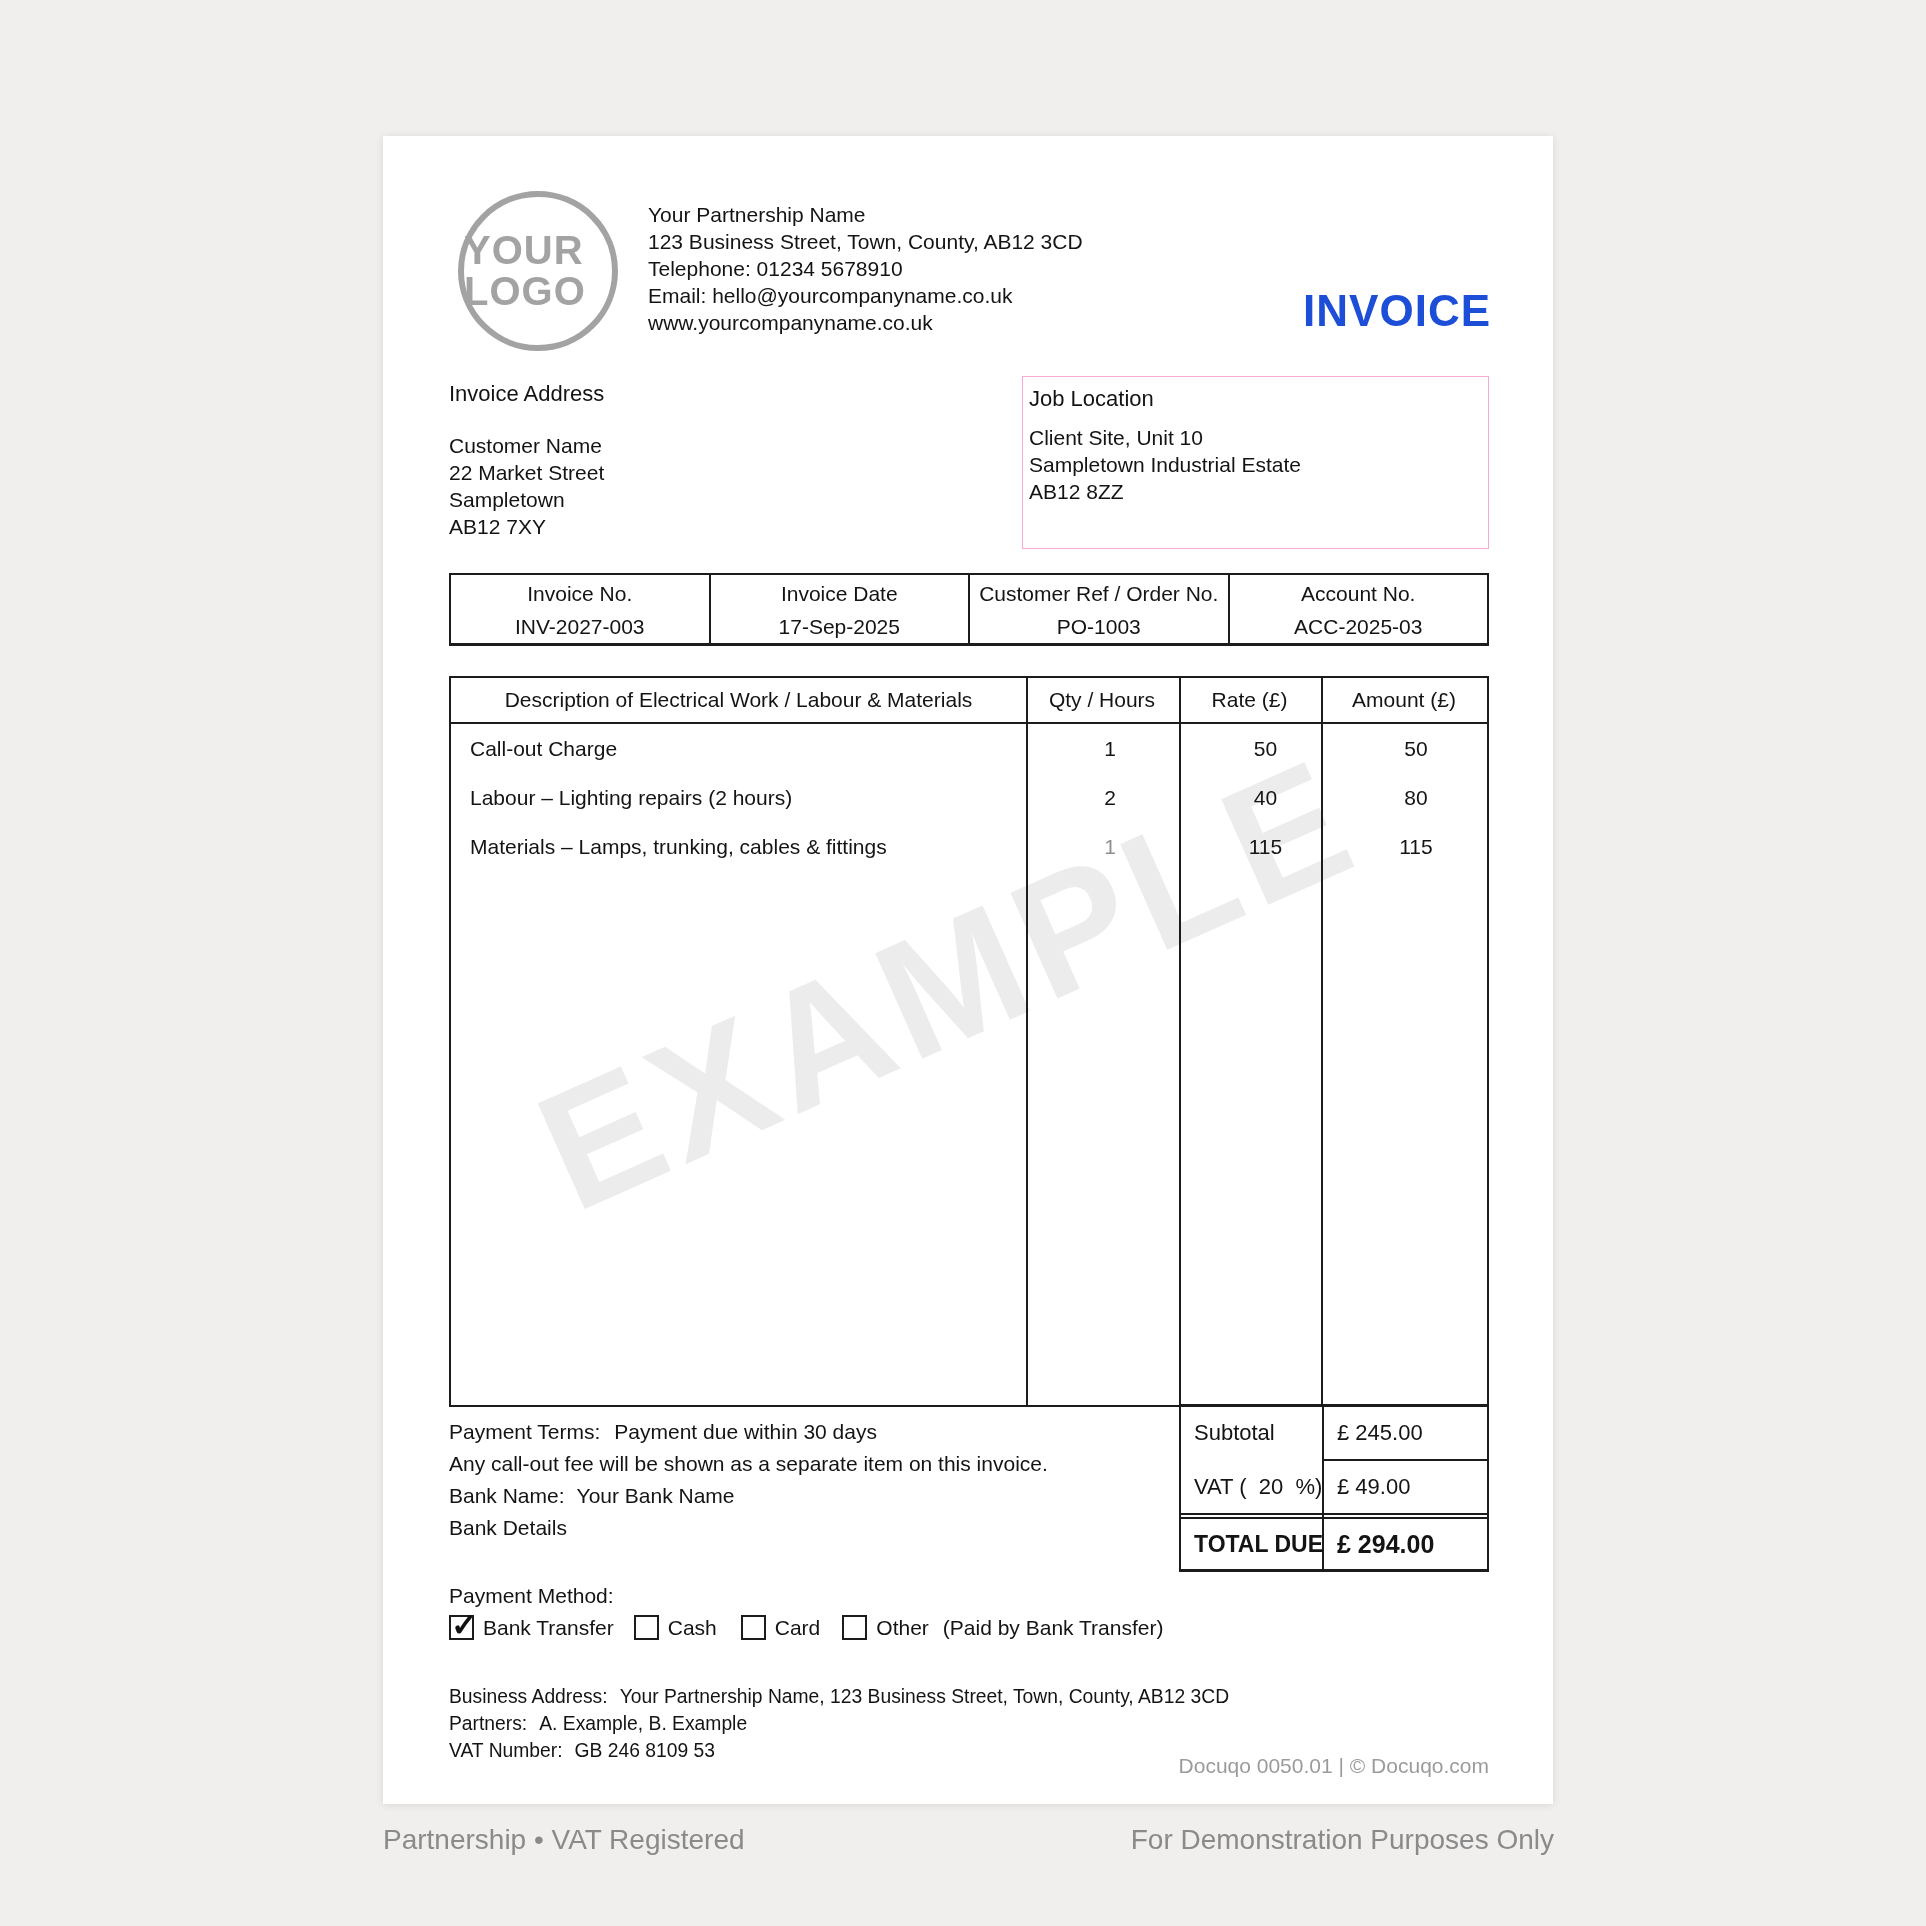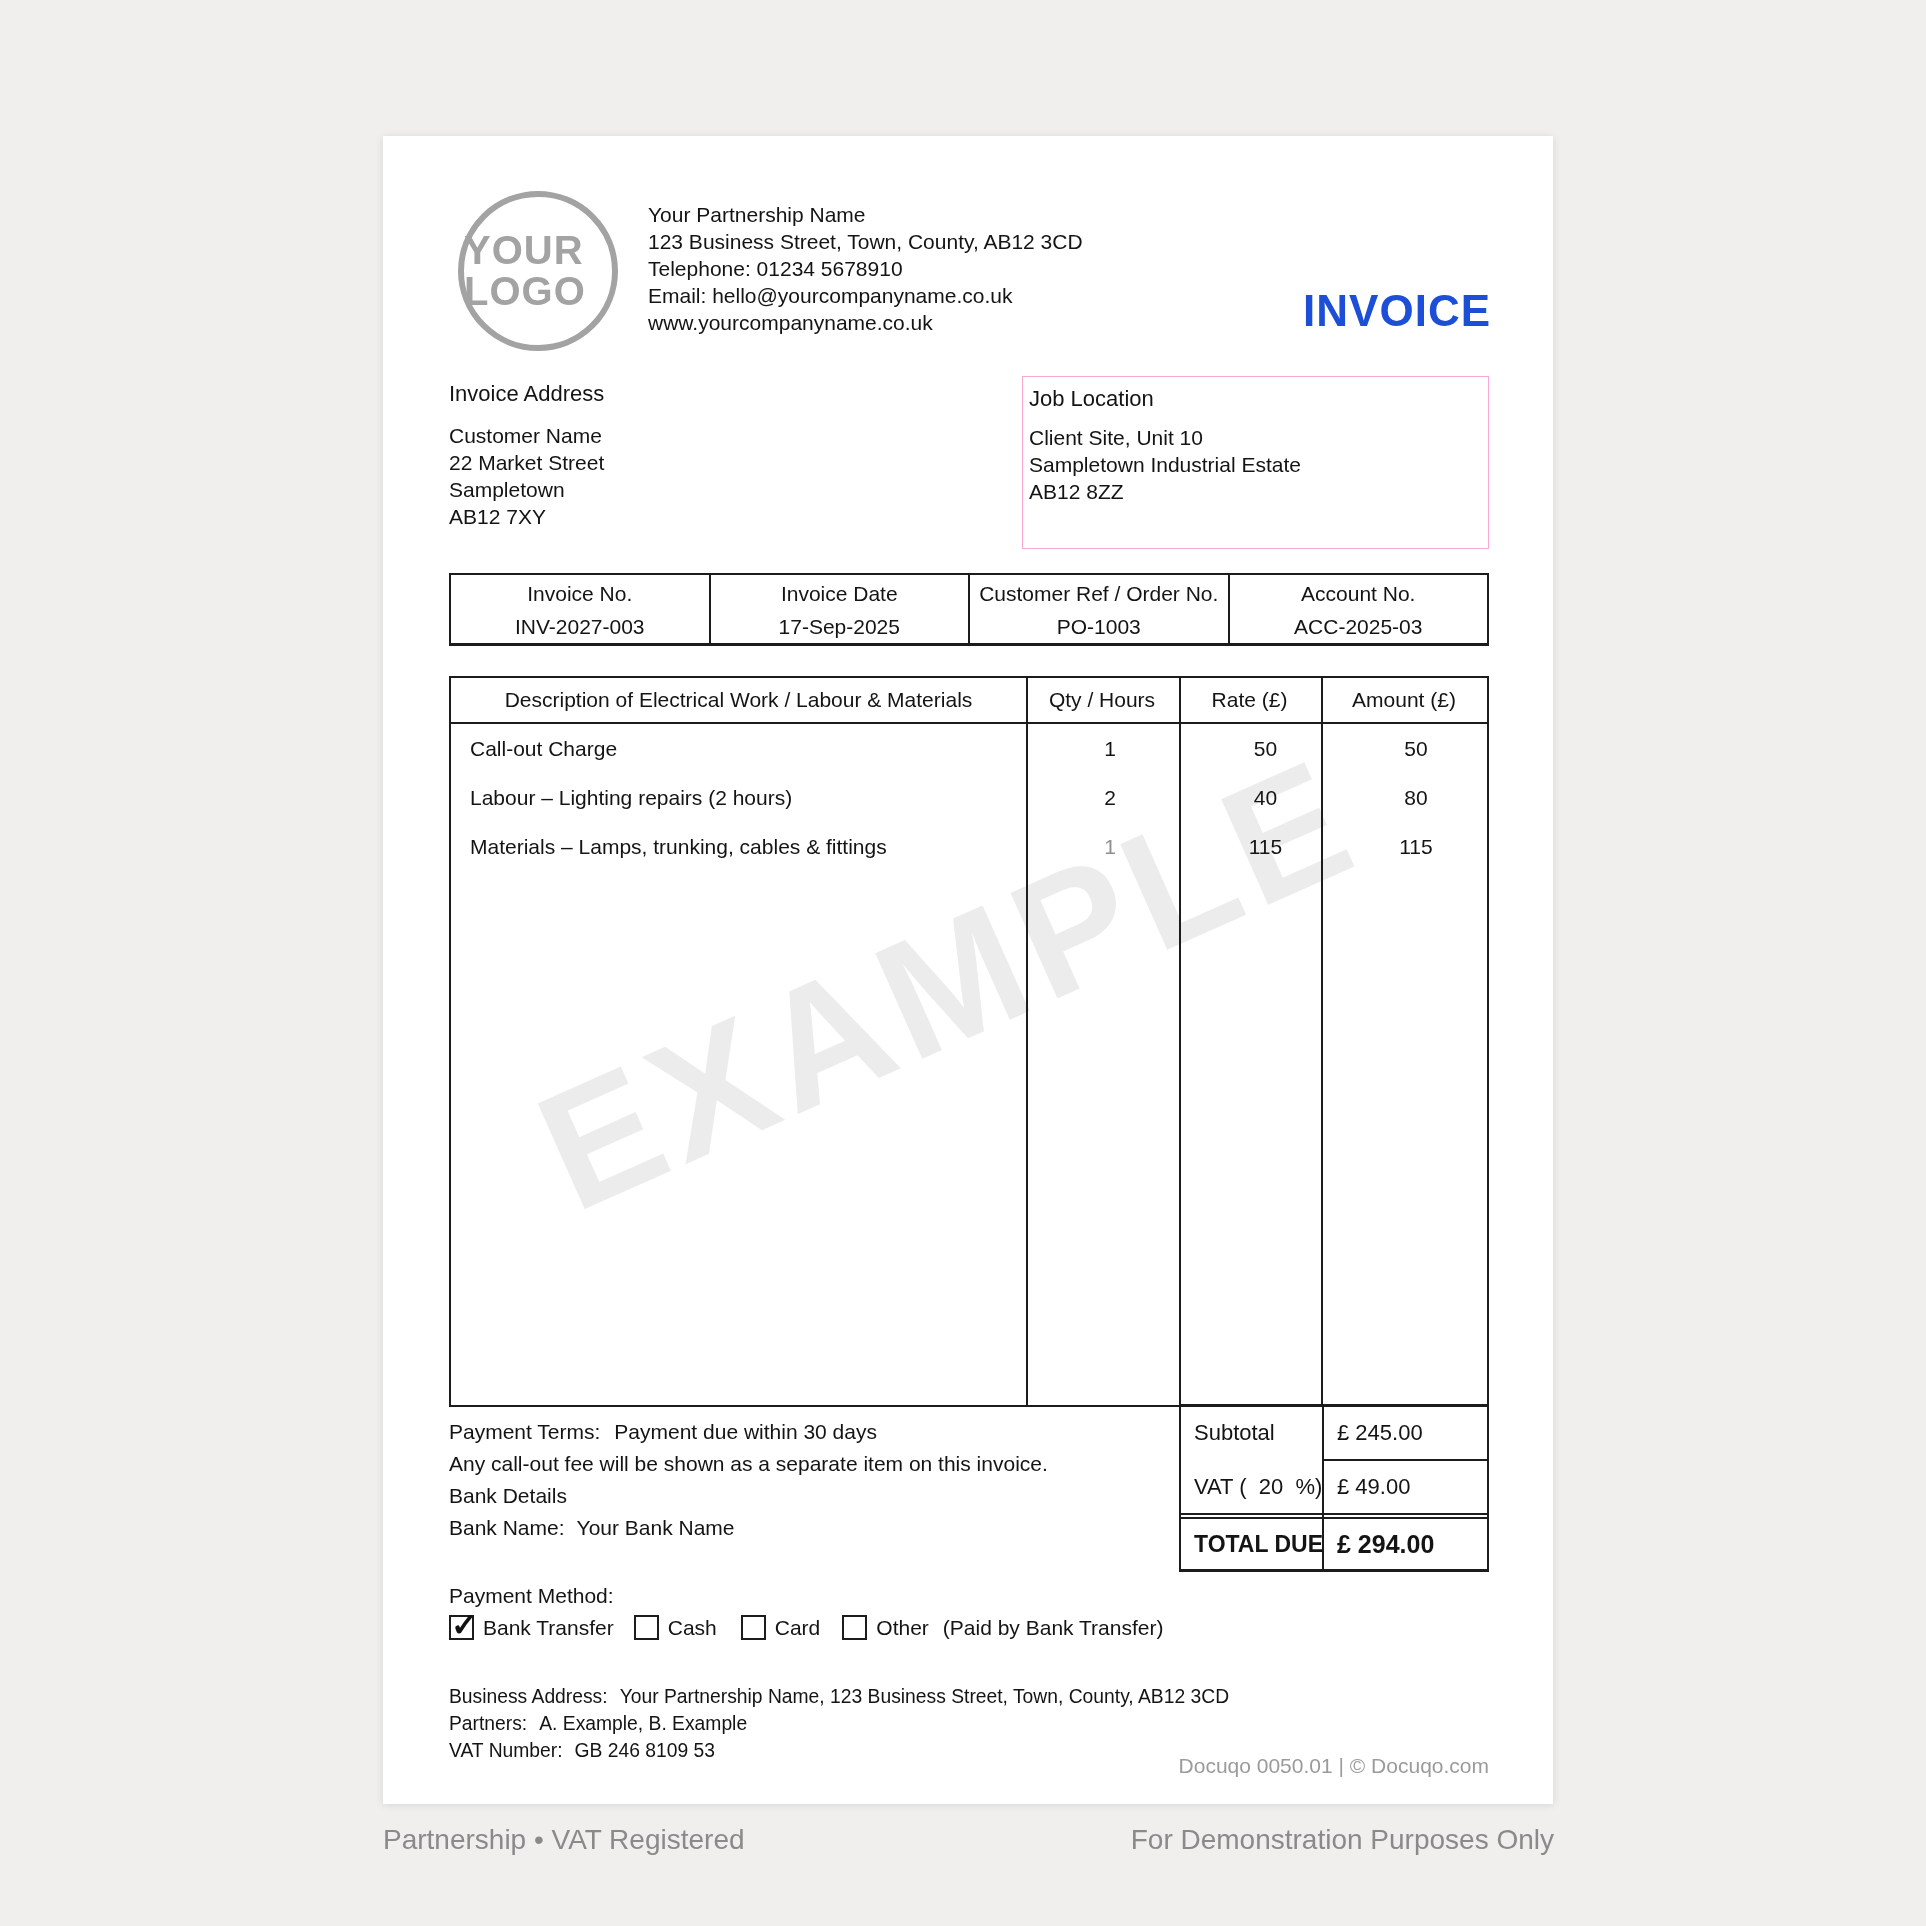--- a/index.html
+++ b/index.html
@@ -15,21 +15,21 @@
 
   
   .logo { position:absolute; left:75px; top:55px; width:160px; height:160px; border:6px solid #a3a3a3; border-radius:50%;
     display:flex; flex-direction:column; align-items:flex-start; justify-content:center;
     color:#a3a3a3; font-weight:bold; font-size:40px; line-height:41px; letter-spacing:1px; }
   .company { position:absolute; left:265px; top:65px; font-size:21px; line-height:27px; color:#141414; }
   .doc-title { position:absolute; right:62px; top:150px; font-size:44px; font-weight:800; letter-spacing:1px; color:#1d4ed8; }
 
   
   .inv-addr-label { position:absolute; left:66px; top:245px; font-size:22px; }
-  .inv-addr-lines { position:absolute; left:66px; top:286px; font-size:21px; line-height:27px; }
+  .inv-addr-lines { position:absolute; left:66px; top:296px; font-size:21px; line-height:27px; }
   .job-box { position:absolute; left:639px; top:240px; width:467px; height:173px; border:1px solid #f9a8d4; padding:9px 6px; }
   .job-box .box-label { font-size:22px; }
   .job-box .box-lines { margin-top:12px; font-size:21px; line-height:27px; }
 
   
   .meta-table { position:absolute; left:66px; top:437px; width:1040px; height:73px;
     border:2px solid #1c1c1c; border-bottom-width:3px; display:flex; }
   .meta-col { flex:1; display:flex; flex-direction:column; align-items:center; border-left:2px solid #1c1c1c; }
   .meta-col:first-child { border-left:none; }
   .meta-col .m-label { margin-top:7px; font-size:21px; }
@@ -193,24 +193,24 @@
       <span class="t-label">TOTAL DUE</span>
       <span class="t-value">£ 294.00</span>
     </div>
   </div>
 
   <div class="pay-terms">
     <div class="pline">
       <span>Payment Terms:</span><span class="gap14">Payment due within 30 days</span>
     </div>
     <div class="pline">Any call-out fee will be shown as a separate item on this invoice.</div>
-    <div class="pline">Bank Details</div>
     <div class="pline">
       <span>Bank Name:</span><span class="gap12">Your Bank Name</span>
     </div>
+    <div class="pline">Bank Details</div>
   </div>
 
   <div class="pay-method-label">Payment Method:</div>
   <div class="pay-method-row">
     <span class="chk-group g1">
       <span class="chk checked"></span>
       <span class="chk-label">Bank Transfer</span>
     </span>
     <span class="chk-group g2">
       <span class="chk"></span>

